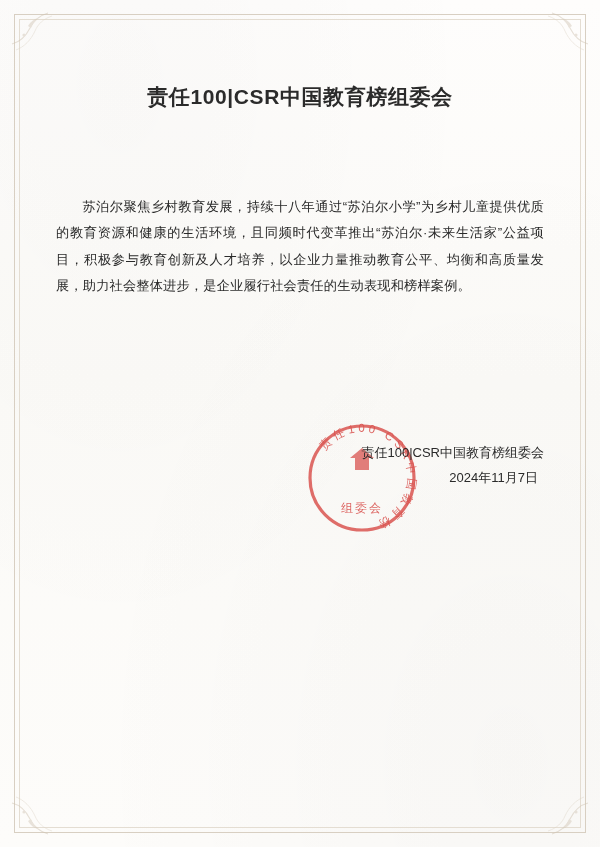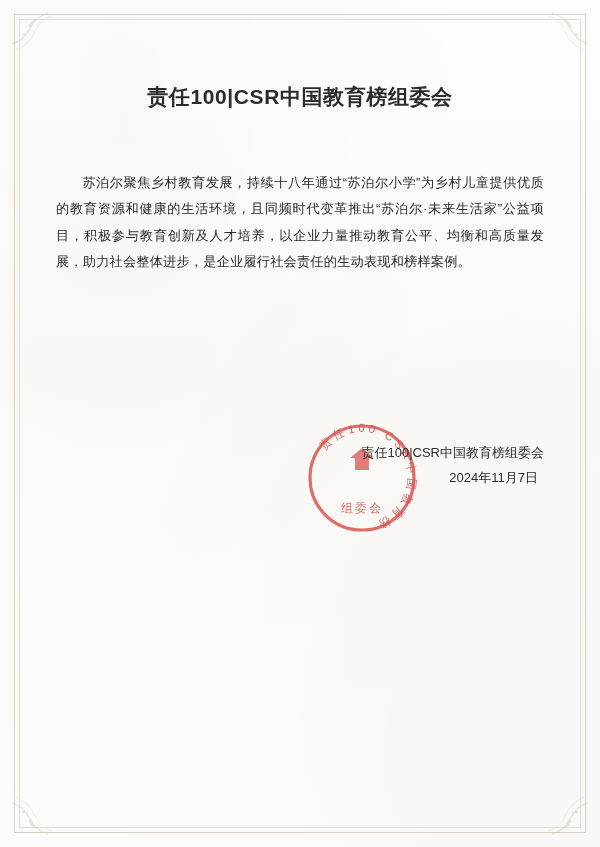--- a/index.html
+++ b/index.html
@@ -80,21 +80,21 @@
     font-weight: bold;
     font-size: 21px;
     line-height: 1.62;
     letter-spacing: 0.6px;
   }
   .title-line {
     display: block;
   }
 
   .body-block {
-    margin-top: 56px;
+    margin-top: 80px;
     font-size: 13.2px;
     line-height: 2.0;
     color: #2a2a2a;
     text-align: justify;
     text-justify: inter-ideograph;
     text-indent: 2em;
     letter-spacing: 0.2px;
   }
 
   .signature {

